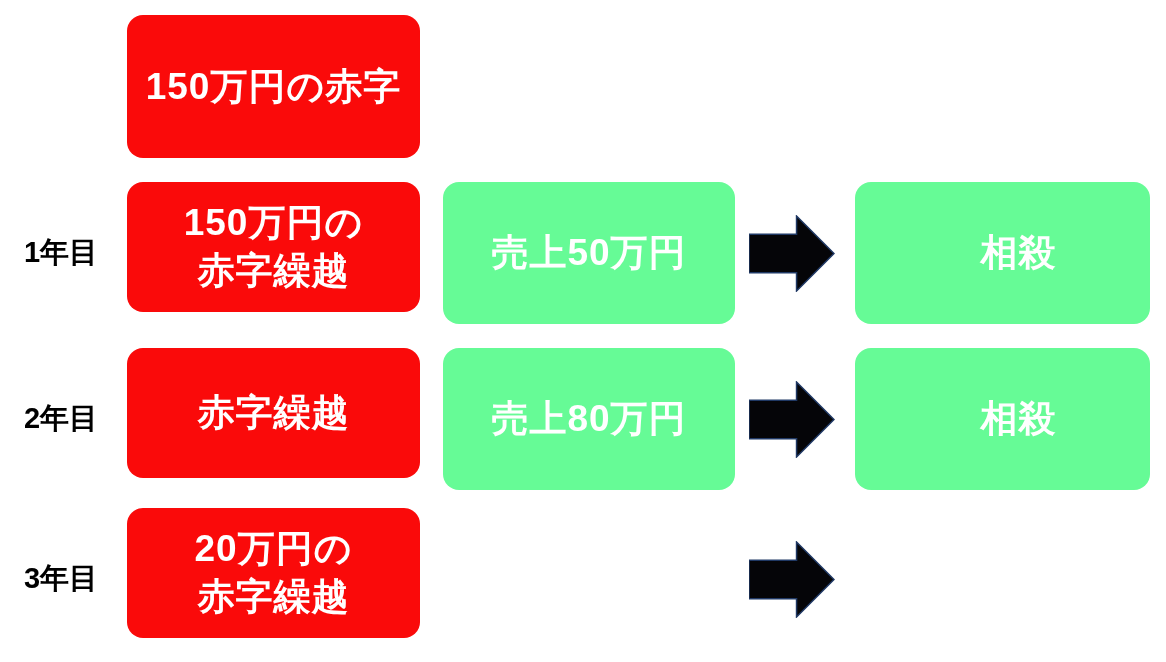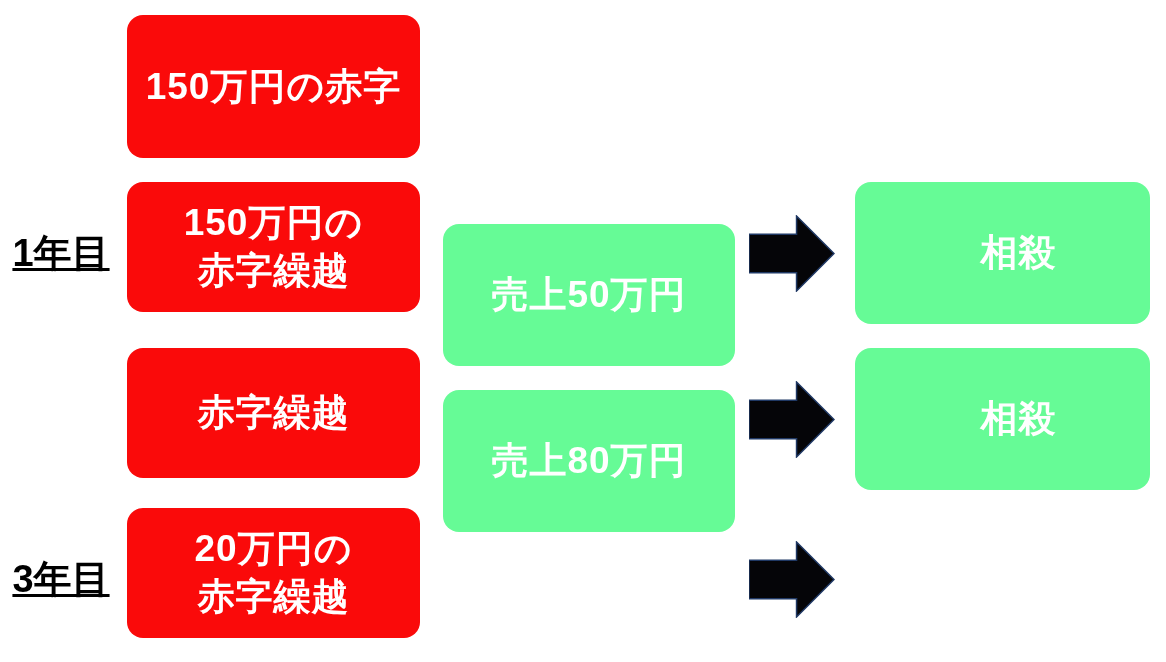--- a/index.html
+++ b/index.html
@@ -59,25 +59,24 @@
 
   .year-label {
     position: absolute;
     left: 6px; top: 0;
     width: 110px; height: 142px;
     display: flex;
     align-items: center;
     justify-content: center;
     color: var(--text_black);
     font-weight: bold;
-    font-size: 38px;
-    text-decoration: underline;
+    font-size: 29px;
   }
   .carryover-box { left: 127px; top: 0; width: 293px; height: 130px; }
-  .sales-box     { left: 443px; top: 0; width: 292px; height: 142px; margin-top: 42px; }
+  .sales-box     { left: 443px; top: 0; width: 292px; height: 142px; }
   .result-box    { left: 855px; top: 0; width: 295px; height: 142px; padding-left: 32px; }
 
   .arrow {
     position: absolute;
     left: 749px; top: 33px;
     width: 86px; height: 77px;
   }
   .arrow polygon {
     fill: var(--arrow_fill);
     stroke: var(--arrow_border);
@@ -105,20 +104,21 @@
     </div>
     <svg class="arrow" viewBox="0 0 85 76" aria-hidden="true">
       <polygon points="0,19 47,19 47,1 84,38 47,75 47,57 0,57"></polygon>
     </svg>
     <div class="box green result-box">
       <span>相殺</span>
     </div>
   </div>
 
   <div class="row row-1">
+    <div class="year-label">2年目</div>
     <div class="box red carryover-box">
       <span>赤字繰越</span>
     </div>
     <div class="box green sales-box">
       <span>売上80万円</span>
     </div>
     <svg class="arrow" viewBox="0 0 85 76" aria-hidden="true">
       <polygon points="0,19 47,19 47,1 84,38 47,75 47,57 0,57"></polygon>
     </svg>
     <div class="box green result-box">

